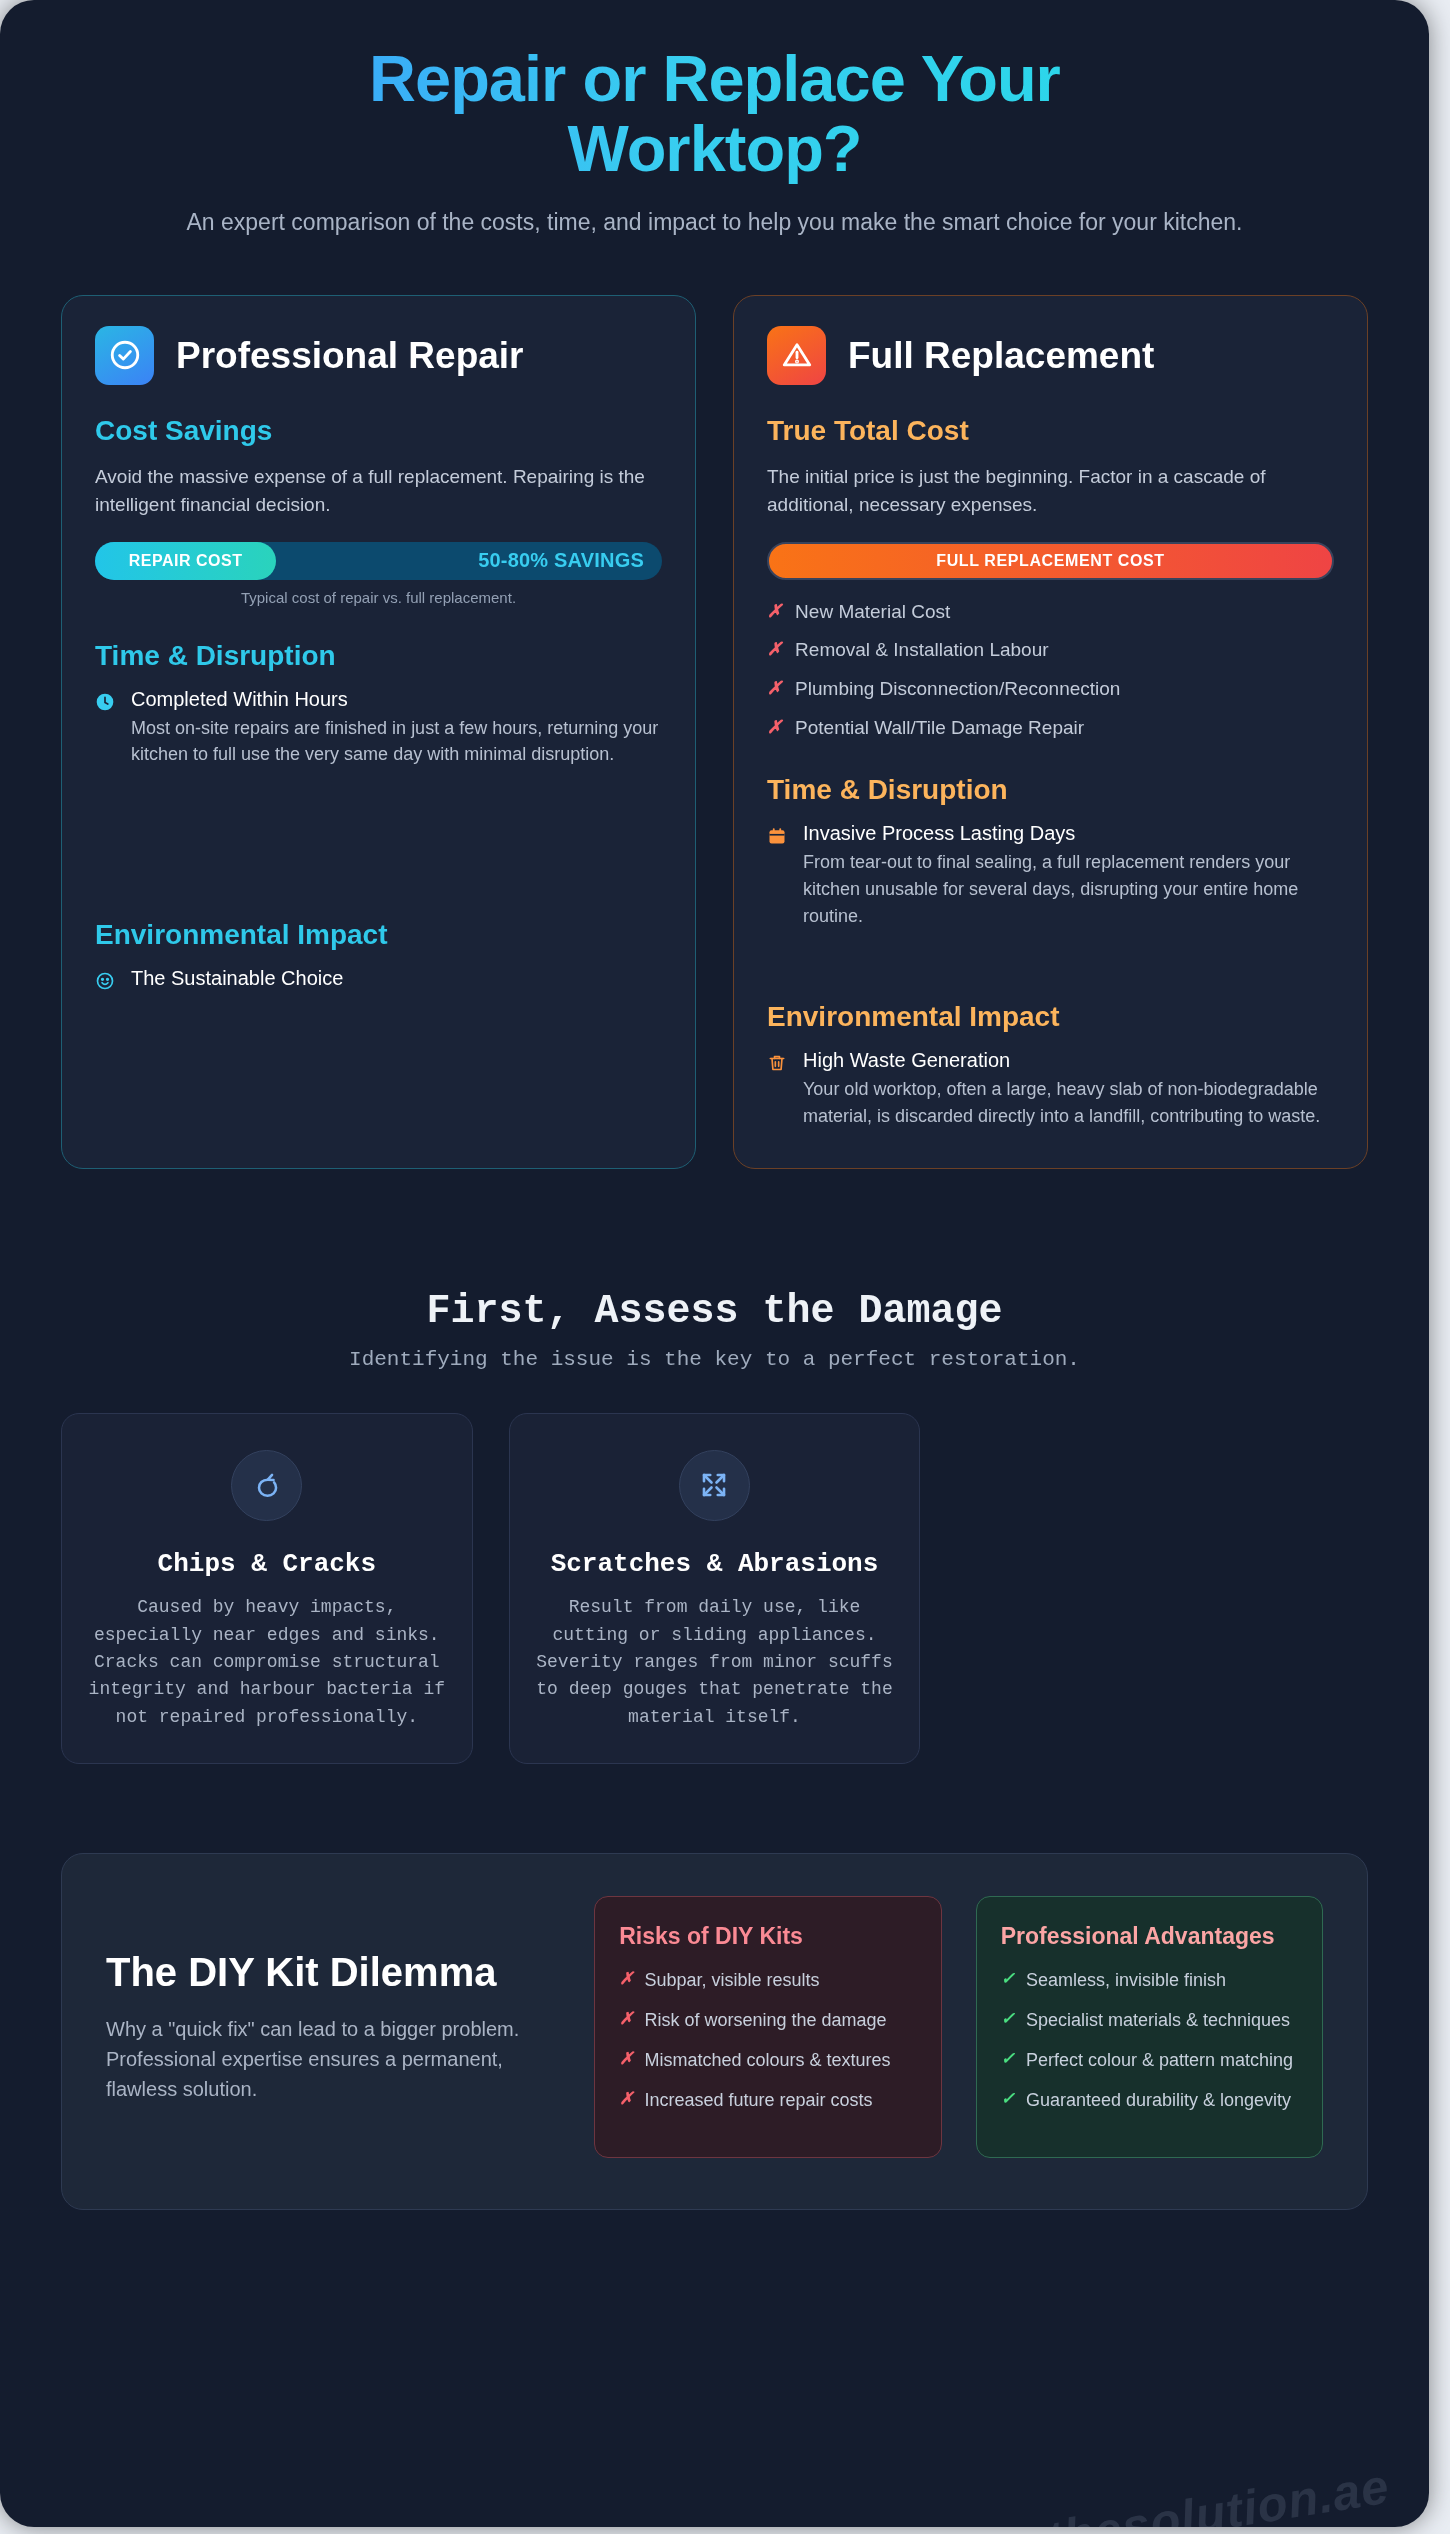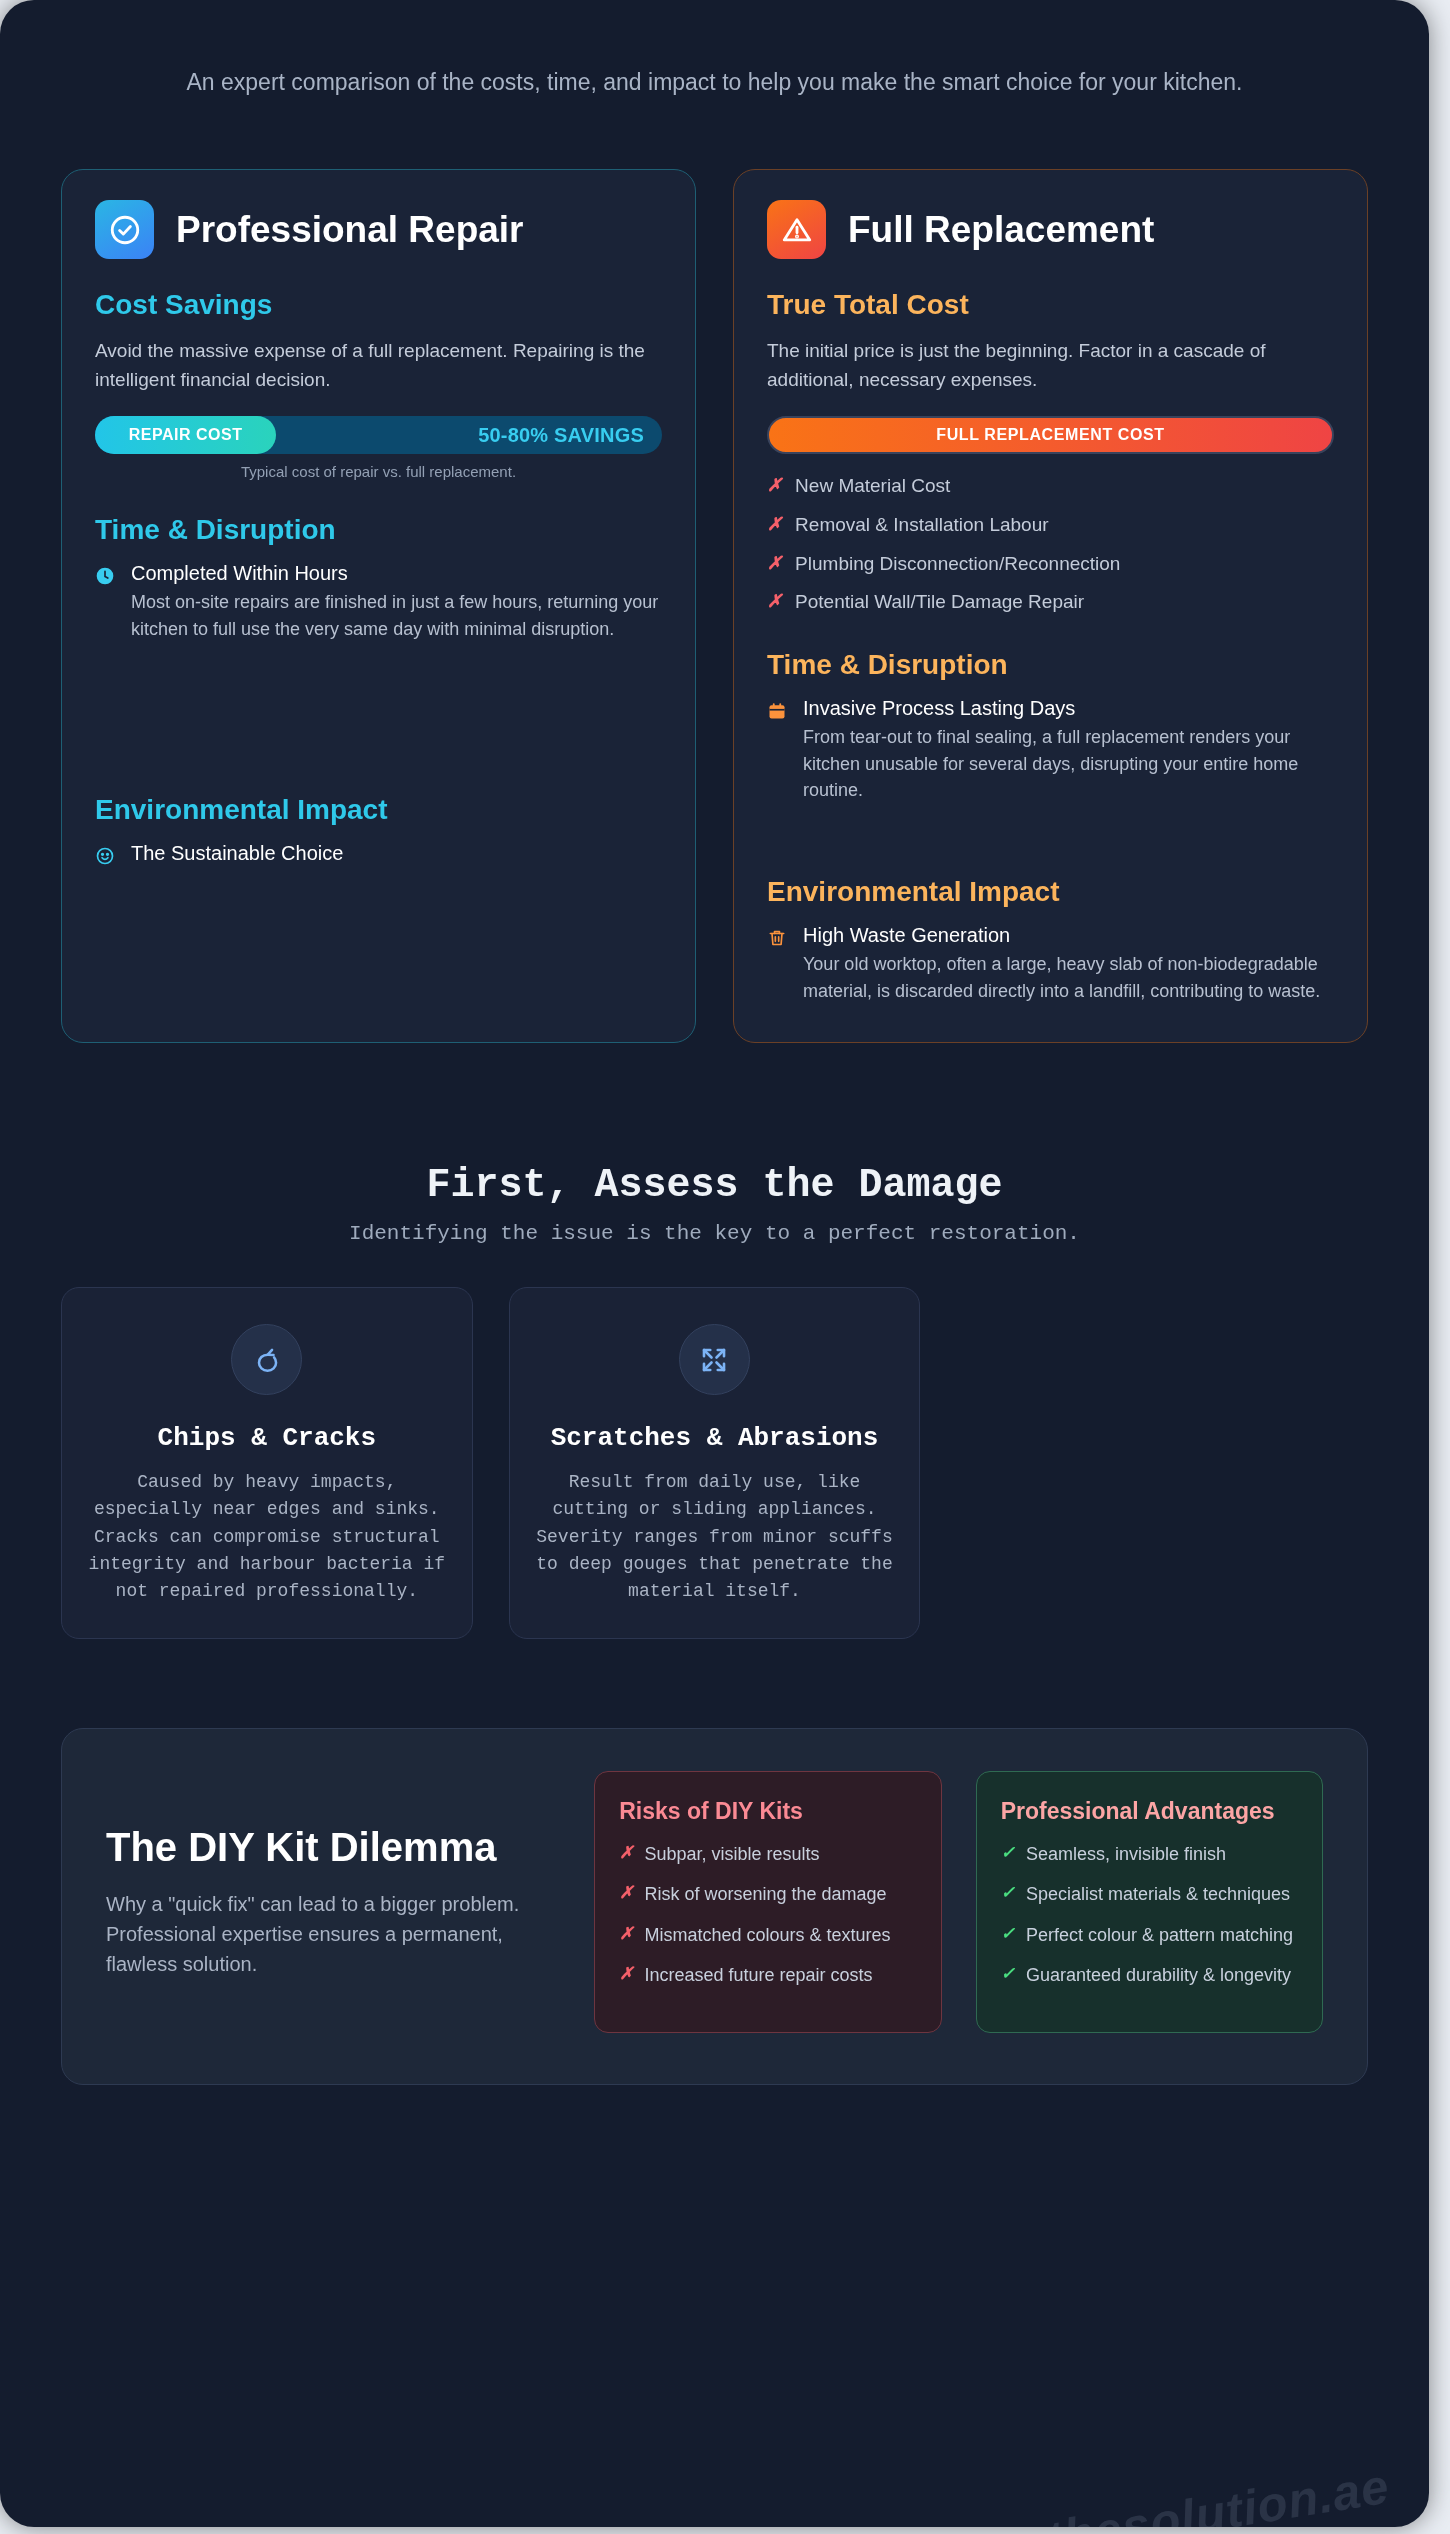--- a/index.html
+++ b/index.html
@@ -30,21 +30,21 @@
     max-width: 990px; margin: 0 auto;
   }
   .hero p {
     margin: 22px auto 0; max-width: 1069px;
     font-size: 23px; line-height: 1.45; color: #a9b4c6;
   }
 
   
   .compare {
     display: grid; grid-template-columns: 1fr 1fr; gap: 37px;
-    margin-top: 70px;
+    margin-top: 55px;
   }
   .cmp-card {
     background: #1a2337;
     border-radius: 22px;
     padding: 30px 33px 38px;
     position: relative;
   }
   .cmp-card.repair { border: 1.5px solid #1e5f74; }
   .cmp-card.replace { border: 1.5px solid #6b4026; }
 
@@ -146,20 +146,21 @@
   }
   svg { display: block; }
 </style>
 </head>
 <body>
 
 <div class="page">
   <div class="inner">
 
     <section class="hero">
+      <h1>Repair or Replace Your Worktop?</h1>
       <p>An expert comparison of the costs, time, and impact to help you make the smart choice for your kitchen.</p>
     </section>
 
     <section class="compare">
 
       <article class="cmp-card repair">
         <div class="cmp-head">
           <div class="ibox blue">
             <svg width="34" height="34" viewBox="0 0 24 24" fill="none" stroke="#fff" stroke-width="2" stroke-linecap="round" stroke-linejoin="round">
               <circle cx="12" cy="12" r="9"></circle>

